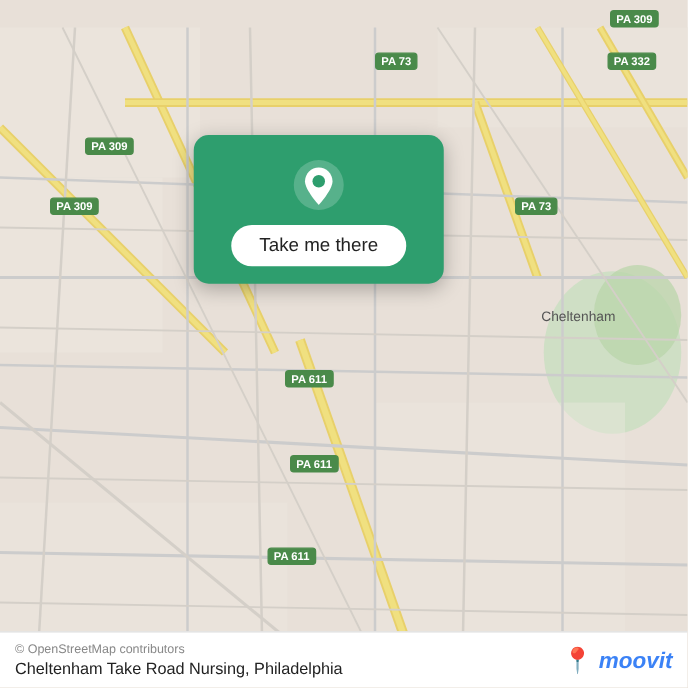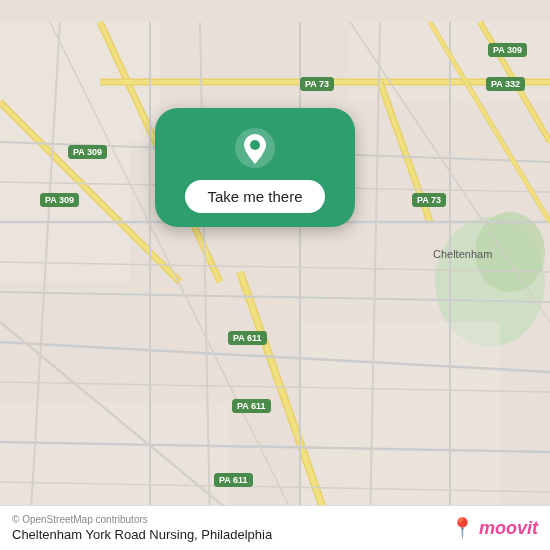--- a/index.html
+++ b/index.html
@@ -27,21 +27,21 @@
       width: 100%; height: 100%;
     }
 
     
     #popup-card {
       position: absolute;
       top: 108px;
       left: 155px;
       width: 200px;
       background: #2e9e6e;
-      border-radius: 23px;
+      border-radius: 12px;
       display: flex;
       flex-direction: column;
       align-items: center;
       padding: 18px 16px 14px 16px;
       box-shadow: 0 4px 16px rgba(0,0,0,0.28);
     }
 
     #location-pin-icon {
       width: 44px;
       height: 44px;
@@ -99,42 +99,41 @@
     }
 
     #moovit-pin {
       color: #e8334a;
       font-size: 20px;
     }
 
     #moovit-wordmark {
       font-size: 18px;
       font-weight: bold;
-      color: #ec4899;
+      color: #3b82f6;
       font-style: italic;
     }
 
     
     .road-badge {
       position: absolute;
       background: white;
       border: 1.5px solid #aaa;
       border-radius: 3px;
       padding: 1px 4px;
       font-size: 9px;
       font-weight: bold;
       color: #333;
       white-space: nowrap;
     }
 
     .road-badge.green {
       background: #4a8a4a;
       color: white;
       border-color: #4a8a4a;
-      margin-top: 35px;
     }
   </style>
 </head>
 <body>
 
 <div id="map-container">
 
   <svg id="map-svg" viewBox="0 0 550 506" xmlns="http://www.w3.org/2000/svg">
 
     <rect width="550" height="506" fill="#e8e0d8"></rect>
@@ -211,21 +210,21 @@
       <path d="M22 8 C16 8 11 13 11 19 C11 26 22 38 22 38 C22 38 33 26 33 19 C33 13 28 8 22 8 Z" fill="white"></path>
       <circle cx="22" cy="19" r="5" fill="#2e9e6e"></circle>
     </svg>
 
     <button id="take-me-there-btn">Take me there</button>
   </div>
 
   <div id="bottom-bar">
     <div id="bottom-left">
       <span id="copyright-text">© OpenStreetMap contributors</span>
-      <span id="location-name">Cheltenham York Road Nursing, Philadelphia</span>
+      <span id="location-name">Cheltenham Take Road Nursing, Philadelphia</span>
     </div>
     <div id="moovit-logo">
       <span id="moovit-pin">📍</span>
       <span id="moovit-wordmark">moovit</span>
     </div>
   </div>
 
 </div>
 
 </body></html>

